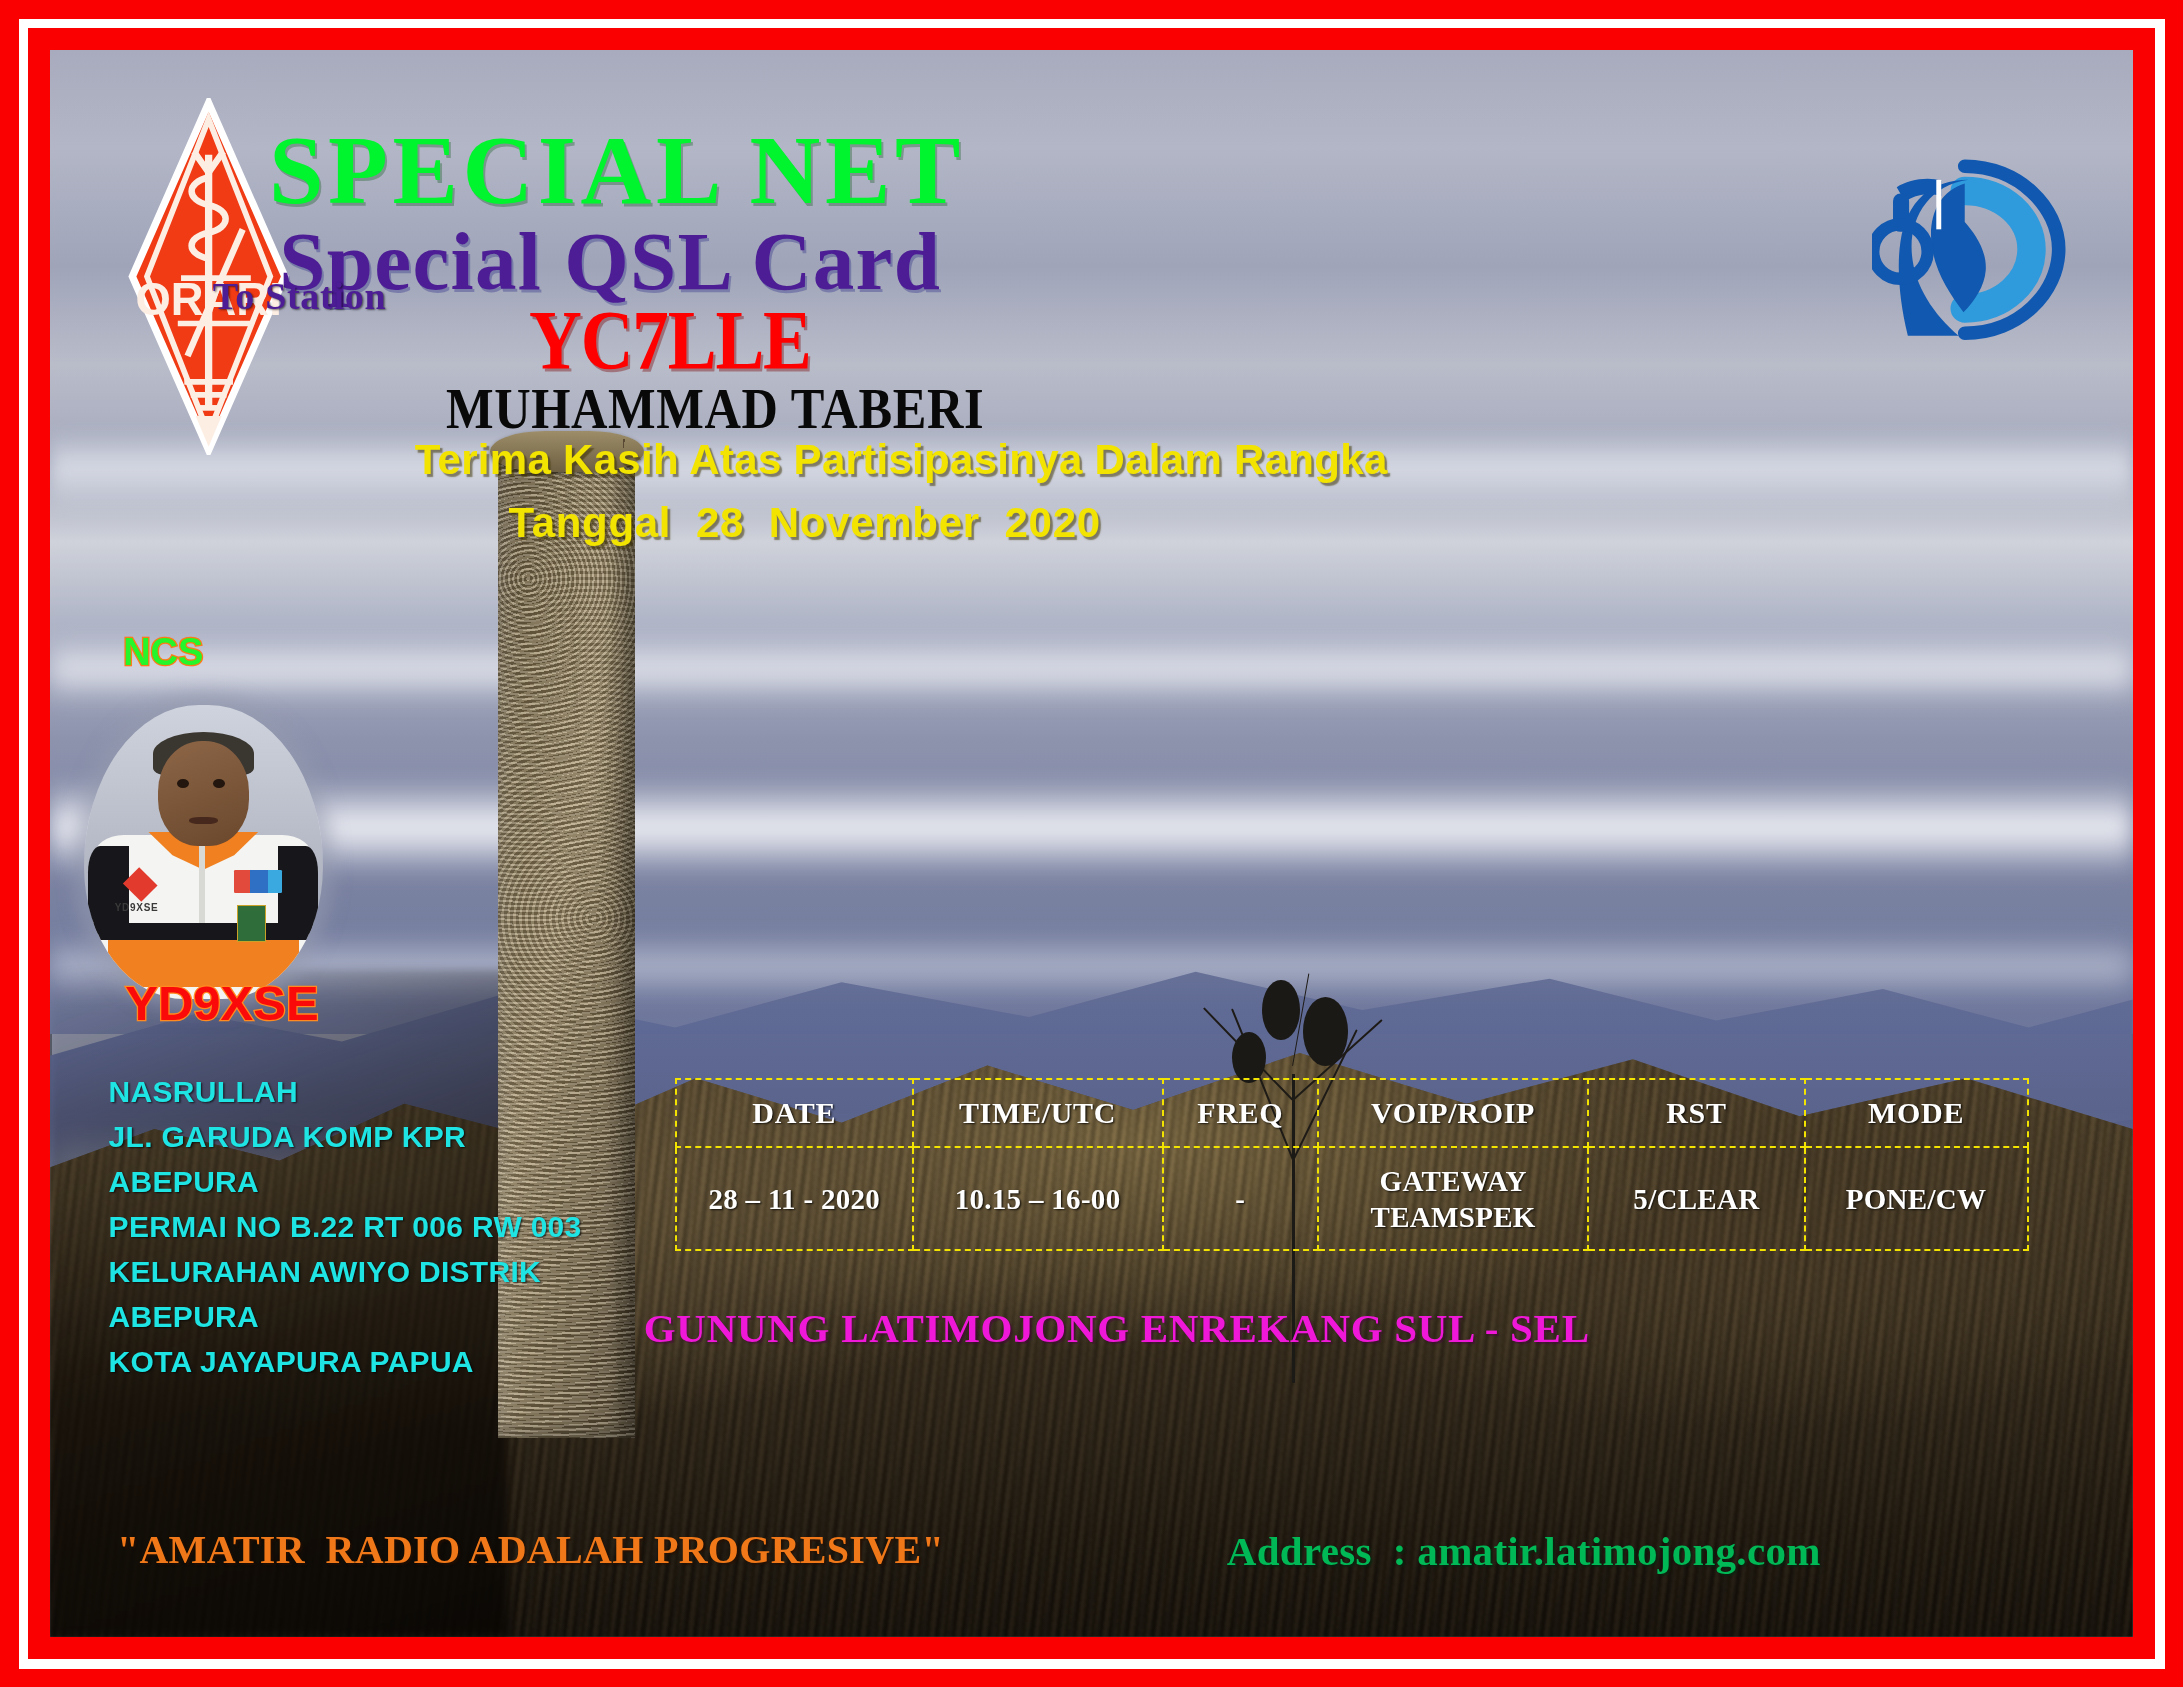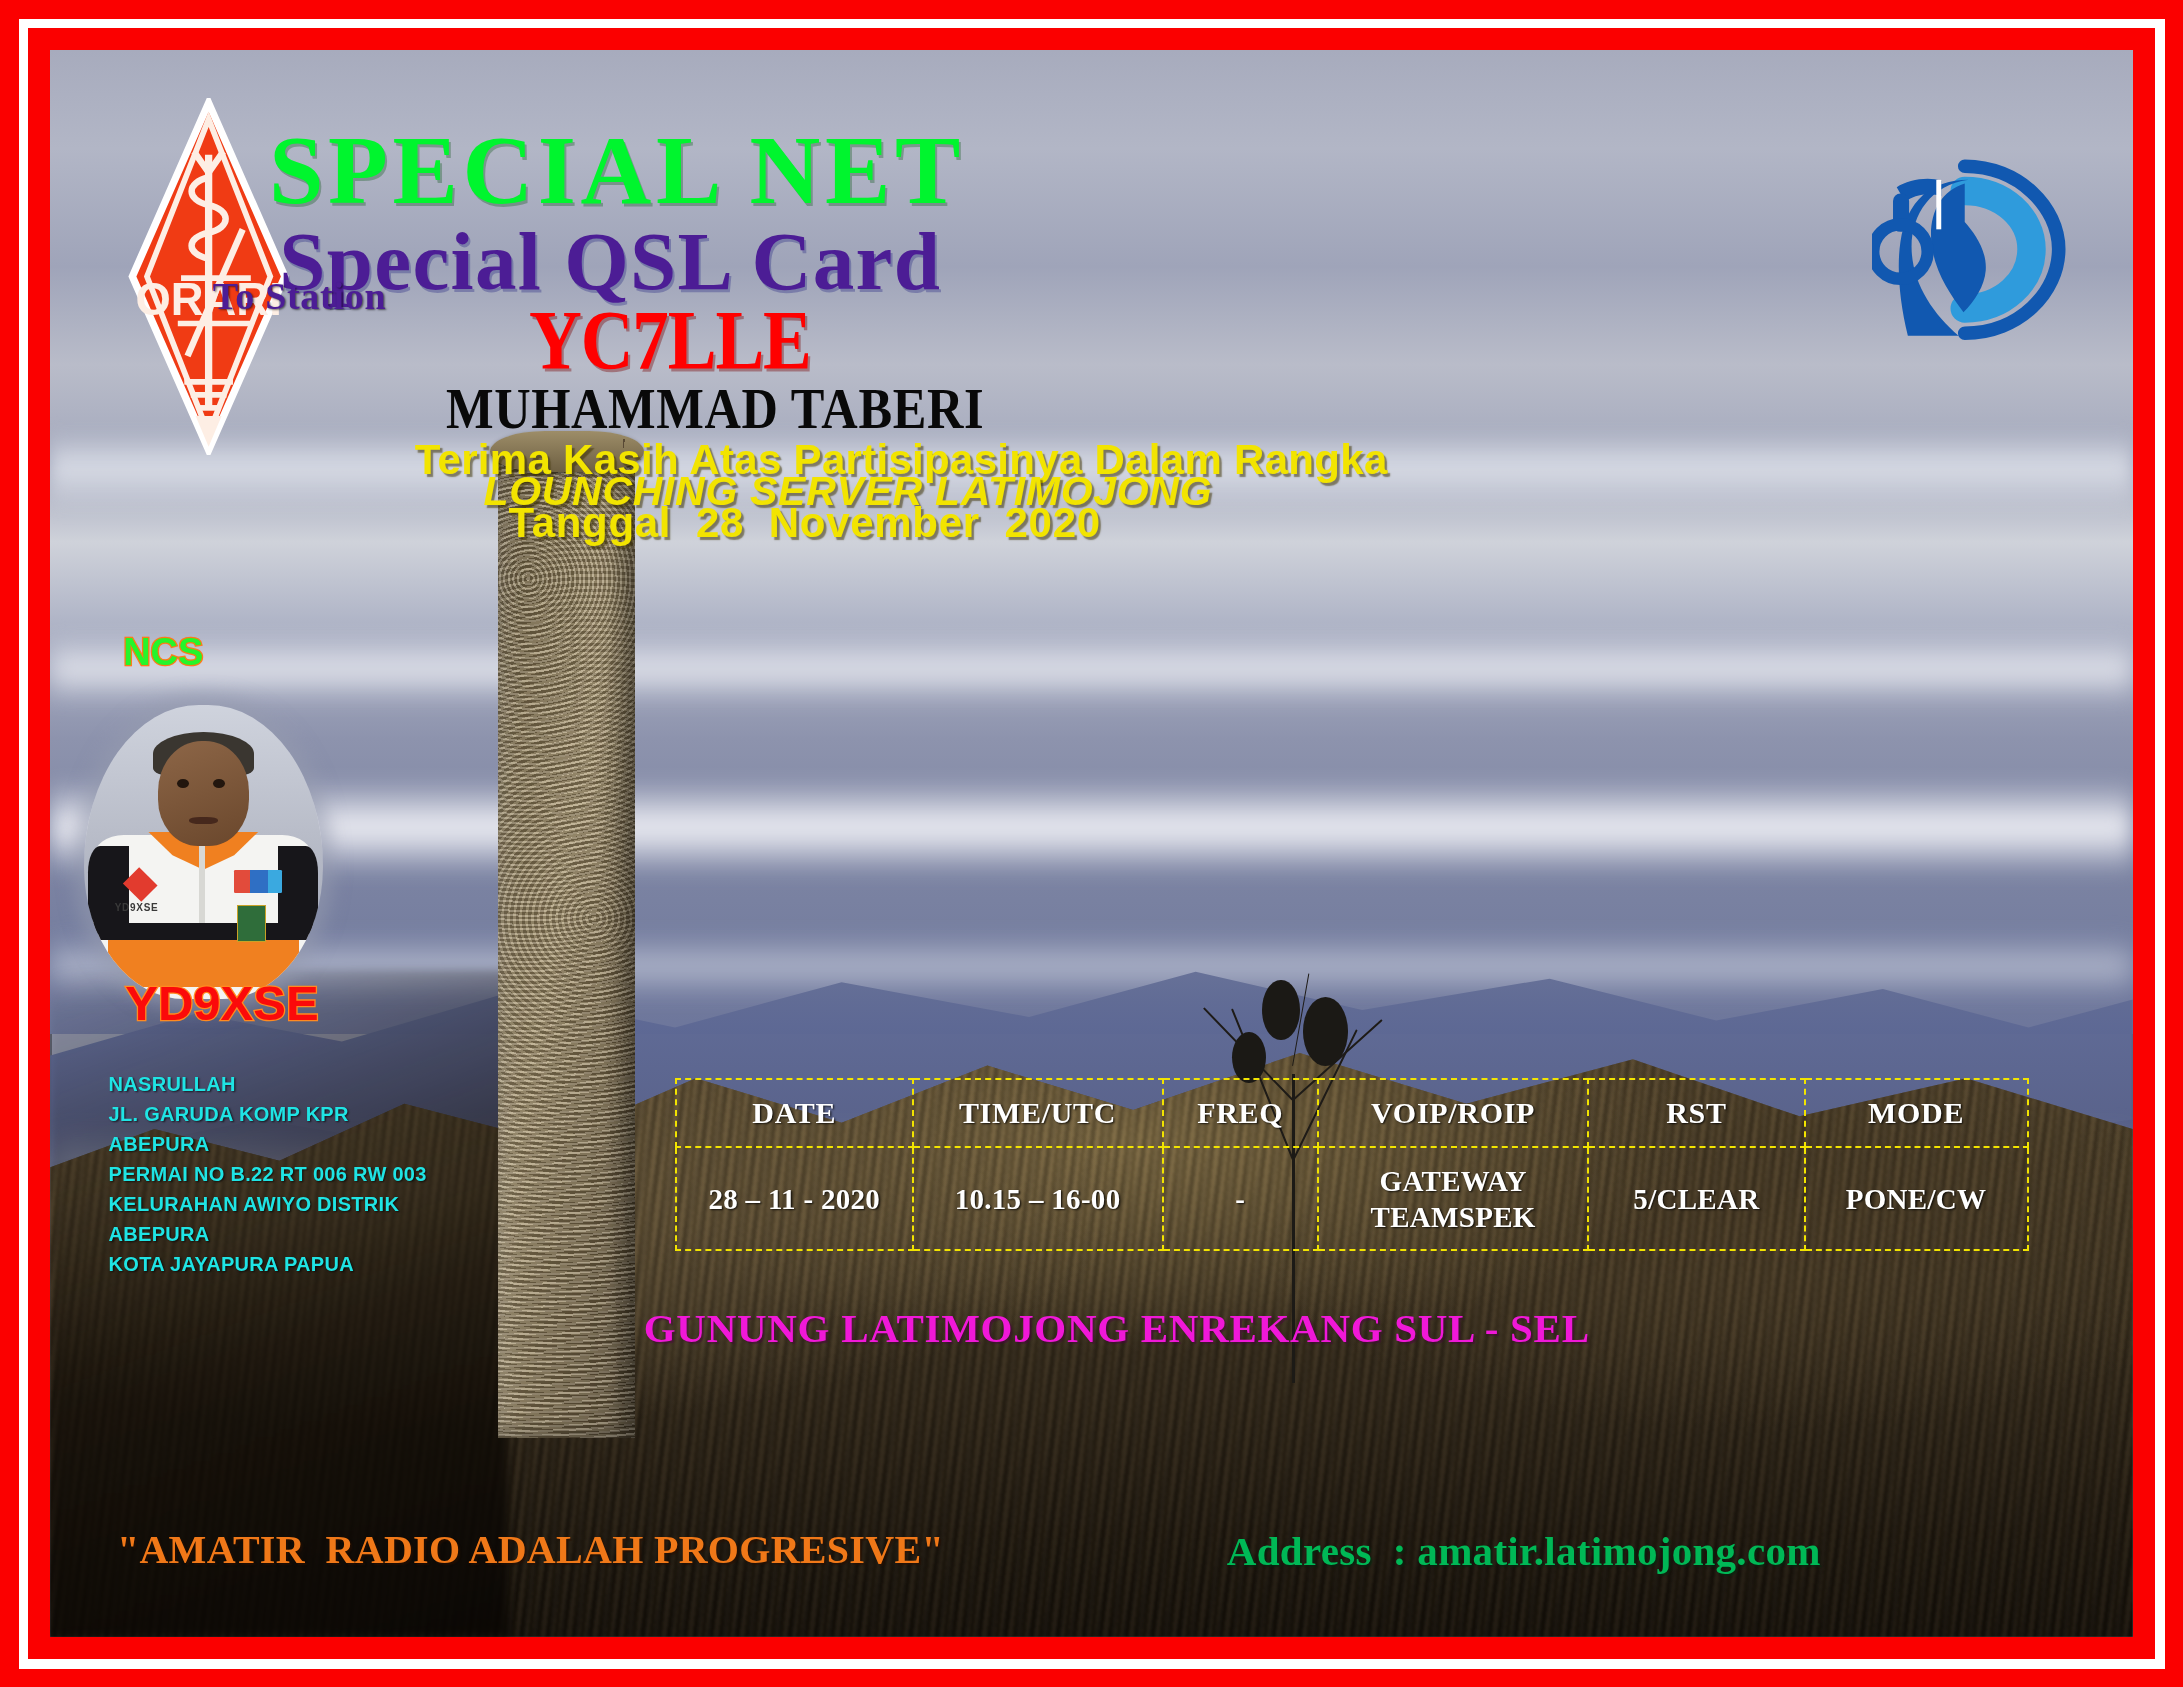--- a/index.html
+++ b/index.html
@@ -203,21 +203,21 @@
   #yd9xse{
     left:3.6%;top:58.3%;
     font-family:"Liberation Sans",sans-serif;font-weight:bold;font-size:49px;
     color:#fb0a0a;
     -webkit-text-stroke:2.6px #ff8a20;paint-order:stroke fill;
   }
 
   
   #address{
     position:absolute;left:2.8%;top:64.2%;
-    font-family:"Liberation Sans",sans-serif;font-weight:bold;font-size:20px;
+    font-family:"Liberation Sans",sans-serif;font-weight:bold;font-size:30px;
     color:#1fe4e4;line-height:1.50;letter-spacing:0.3px;
     text-shadow:1.3px 1.3px 2px rgba(0,0,0,.65);
   }
 
   
   #qsoTable{
     position:absolute;left:30.0%;top:64.8%;width:65.0%;
     border-collapse:collapse;table-layout:fixed;
   }
   #qsoTable td,#qsoTable th{
@@ -320,21 +320,20 @@
     </svg>
   </div>
 
   <div class="abs" id="specialNet">SPECIAL NET</div>
   <div class="abs" id="qslCard">Special QSL Card</div>
   <div class="abs" id="toStation">To Station</div>
   <div class="abs" id="callsign">YC7LLE</div>
   <div class="abs" id="opname">MUHAMMAD TABERI</div>
 
   <div class="abs ythanks" id="thanks1">Terima Kasih Atas Partisipasinya Dalam Rangka</div>
-  <div class="abs ythanks" id="thanks2">LOUNCHING SERVER LATIMOJONG</div>
   <div class="abs ythanks" id="thanks3">Tanggal  28  November  2020</div>
 
   <div class="abs" id="ncs">NCS</div>
 
   <div id="portrait">
     <div class="pbg"></div>
     <div class="shirt"></div>
     <div class="shoulderL"></div>
             <div class="shoulderR"></div>
     <div class="collar"></div>

